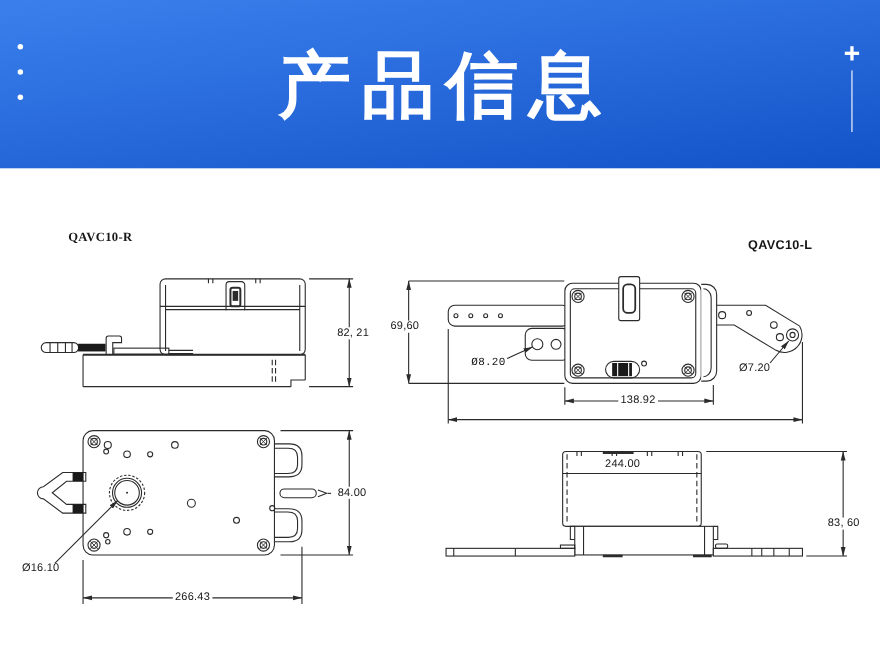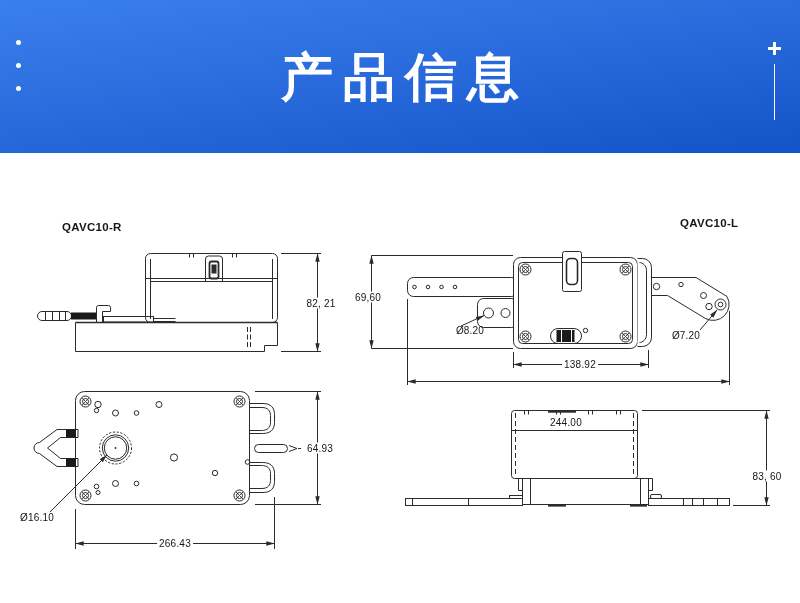--- a/index.html
+++ b/index.html
@@ -2,21 +2,21 @@
 <html><head>
 <meta charset="utf-8">
 <style>
   html,body{margin:0;padding:0;background:#fff;}
   .page{position:relative;width:800px;height:603px;overflow:hidden;background:#fff;
         font-family:"Liberation Sans","DejaVu Sans",sans-serif;}
   
   .banner{position:absolute;left:0;top:0;width:800px;height:153px;
           background:linear-gradient(172deg,#3a80ec 0%,#2a6cdd 45%,#1254c8 100%);
           display:flex;align-items:center;justify-content:center;}
-  .banner-title{margin:0;color:#fff;font-size:52px;font-weight:bold;letter-spacing:10px;
+  .banner-title{margin:0;color:#fff;font-size:66px;font-weight:bold;letter-spacing:10px;
                 line-height:1;padding-left:10px;}
   .dots{position:absolute;left:16px;top:40px;width:6px;height:52px;}
   .dot{position:absolute;left:0;width:5px;height:5px;border-radius:50%;background:#fff;}
   .dot:nth-child(1){top:0;} .dot:nth-child(2){top:23px;} .dot:nth-child(3){top:46px;}
   .plus{position:absolute;left:768px;top:42px;width:13px;height:13px;}
   .plus .ph{position:absolute;left:0;top:5.25px;width:13px;height:2.5px;background:#fff;}
   .plus .pv{position:absolute;left:5.25px;top:0;width:2.5px;height:13px;background:#fff;}
   .vline{position:absolute;left:773.5px;top:64px;width:1.5px;height:56px;background:#fff;}
   
   .canvas{position:absolute;left:0;top:0;width:800px;height:603px;}
@@ -203,27 +203,27 @@
         <rect x="650.5" y="494.5" width="11" height="4" rx="1.5"></rect>
         <path d="M683.5 498.5 v7 M692.5 498.5 v7 M703.5 498.5 v7 M717.5 498.5 v7"></path>
         <line x1="548" y1="505.5" x2="566" y2="505.5" stroke-width="2.2"></line>
         <line x1="630" y1="505.5" x2="647" y2="505.5" stroke-width="2.2"></line>
         <line x1="642" y1="410.5" x2="770" y2="410.5"></line>
         <line x1="733" y1="505.5" x2="770" y2="505.5"></line>
         <line x1="766.5" y1="410.5" x2="766.5" y2="505.5" marker-start="url(#arr)" marker-end="url(#arr)"></line>
       </g>
     </svg>
 
-    <span class="lbl model" style="left:62px;top:221px;">QAVC10-R</span>
+    <span class="lbl model" style="left:62px;top:210px;font-family:Liberation Serif, serif;">QAVC10-R</span>
     <span class="lbl model" style="left:680px;top:217px;">QAVC10-L</span>
 
     <span class="lbl dim bg" style="left:321px;top:303px;">82, 21</span>
     <span class="lbl dim bg" style="left:368px;top:297px;">69,60</span>
-    <span class="lbl dim" style="left:470px;top:330px;">Ø8.20</span>
+    <span class="lbl dim" style="left:444px;top:330px;font-family:Liberation Mono, monospace;">Ø8.20</span>
     <span class="lbl dim" style="left:686px;top:335px;">Ø7.20</span>
     <span class="lbl dim bg" style="left:580px;top:364px;">138.92</span>
     <span class="lbl dim bg" style="left:566px;top:381px;margin-top:41px;">244.00</span>
     <span class="lbl dim" style="left:37px;top:517px;">Ø16.10</span>
-    <span class="lbl dim bg" style="left:320px;top:448px;">64.93</span>
+    <span class="lbl dim bg" style="left:320px;top:448px;">84.00</span>
     <span class="lbl dim bg" style="left:175px;top:543px;">266.43</span>
     <span class="lbl dim bg" style="left:767px;top:476px;">83, 60</span>
   </main>
 </div>
 
 </body></html>

